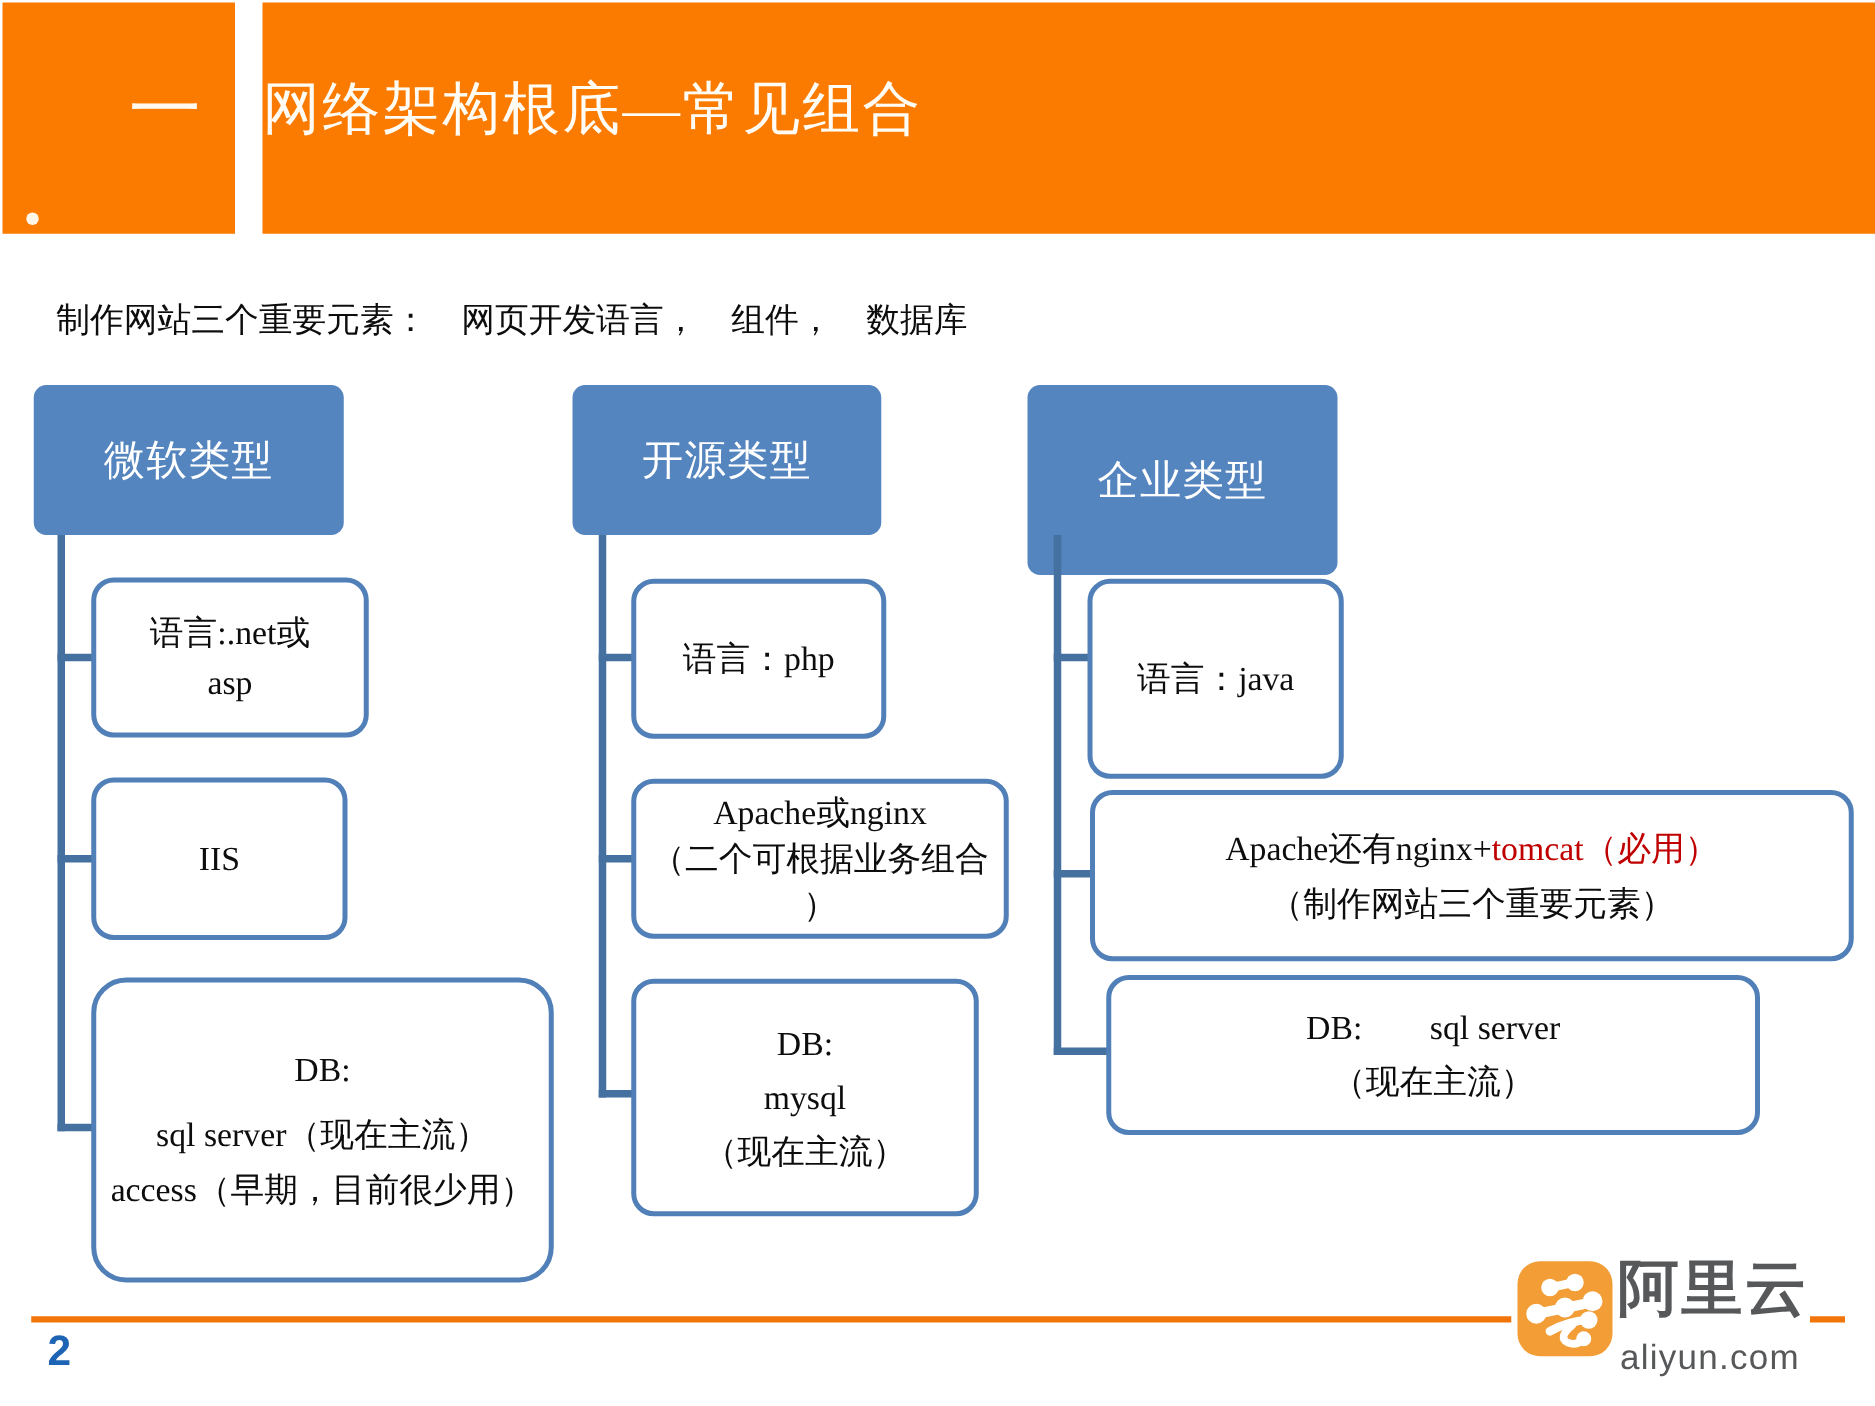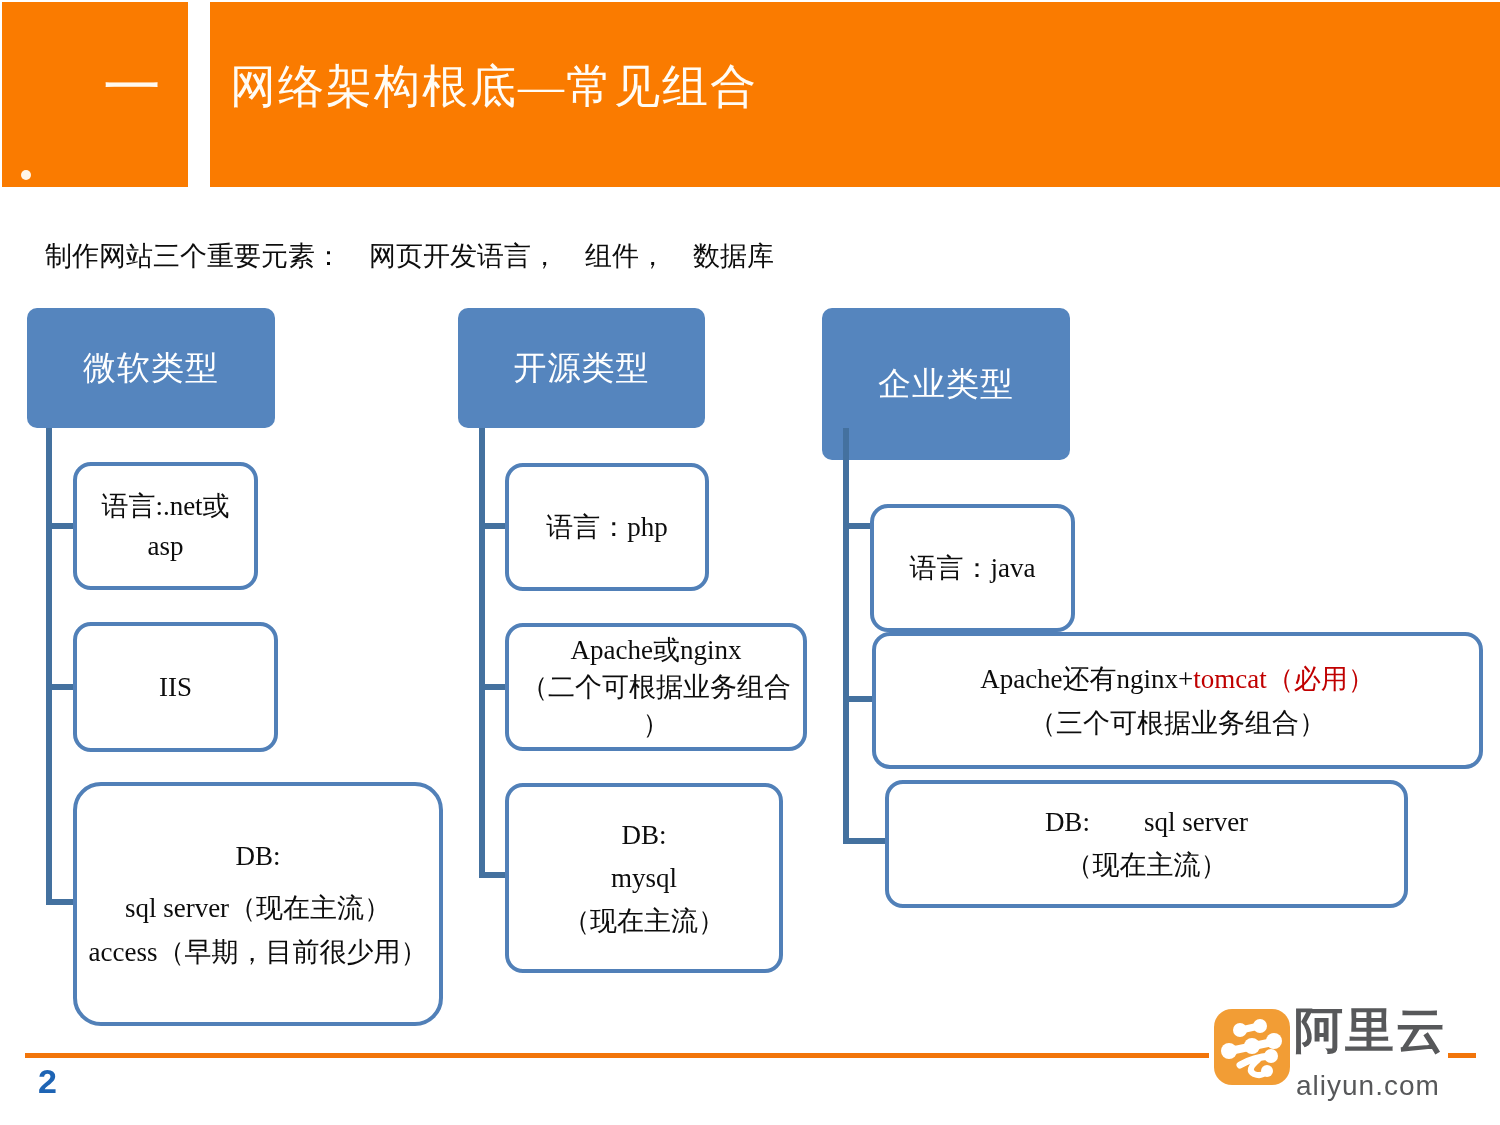--- a/index.html
+++ b/index.html
@@ -9,21 +9,21 @@
   }
   
   .hdr-left{
     position:absolute;left:2px;top:2px;width:186px;height:185px;background:#FA7B00;
     display:flex;align-items:center;justify-content:center;padding-left:74px;box-sizing:border-box;
   }
   .hdr-left .num{color:#FFF9EF;font-size:58px;line-height:1;padding-bottom:14px;}
   .hdr-dot{position:absolute;left:19px;top:168px;width:10px;height:10px;border-radius:50%;background:#FFF6E8;}
   .hdr-main{
     position:absolute;left:210px;top:2px;width:1290px;height:185px;background:#FA7B00;
-    display:flex;align-items:center;box-sizing:border-box;padding-left:20px;padding-bottom:16px;
+    display:flex;align-items:center;box-sizing:border-box;padding-bottom:16px;
   }
   .hdr-main .title{color:#FFFCF5;font-size:46px;letter-spacing:2px;}
   
   .intro{position:absolute;left:45px;top:238px;font-size:27px;color:#0d0d0d;}
   
   .root-box{
     position:absolute;background:#5585BE;color:#ffffff;border-radius:10px;
     display:flex;align-items:center;justify-content:center;font-size:33px;letter-spacing:1px;
   }
   .child-box{
@@ -60,21 +60,21 @@
   </div>
 
   <div class="intro">制作网站三个重要元素：　网页开发语言，　组件，　数据库</div>
 
   <div class="root-box" style="left:27px;top:308px;width:248px;height:120px;">微软类型</div>
   <div class="vline" style="left:46px;top:428px;height:477px;"></div>
   <div class="hline" style="left:46px;top:523px;width:30px;"></div>
   <div class="hline" style="left:46px;top:684px;width:30px;"></div>
   <div class="hline" style="left:46px;top:899px;width:30px;"></div>
 
-  <div class="child-box" style="left:73px;top:462px;width:185px;height:128px;">
+  <div class="child-box" style="left:73px;top:462px;width:222px;height:128px;">
     <div>语言:.net或</div>
     <div>asp</div>
   </div>
   <div class="child-box" style="left:73px;top:622px;width:205px;height:130px;justify-content:center;">
     <div>IIS</div>
   </div>
   <div class="child-box big" style="left:73px;top:782px;width:370px;height:244px;line-height:44px;">
     <div style="margin-bottom:8px;">DB:</div>
     <div>sql server（现在主流）</div>
     <div>access（早期，目前很少用）</div>
@@ -99,28 +99,28 @@
     <div>mysql</div>
     <div>（现在主流）</div>
   </div>
 
   <div class="root-box" style="left:822px;top:308px;width:248px;height:152px;">企业类型</div>
   <div class="vline" style="left:843px;top:428px;height:416px;"></div>
   <div class="hline" style="left:843px;top:523px;width:30px;"></div>
   <div class="hline" style="left:843px;top:696px;width:32px;"></div>
   <div class="hline" style="left:843px;top:838px;width:45px;"></div>
 
-  <div class="child-box" style="left:870px;top:463px;width:205px;height:128px;margin-top:41px;">
+  <div class="child-box" style="left:870px;top:463px;width:205px;height:160px;">
     <div>语言：java</div>
   </div>
   <div class="child-box" style="left:872px;top:632px;width:611px;height:137px;line-height:44px;">
     <div>
       <span>Apache还有nginx+</span><span class="red">tomcat（必用）</span>
     </div>
-    <div>（三个可根据业务组合）</div>
+    <div>（制作网站三个重要元素）</div>
   </div>
   <div class="child-box" style="left:885px;top:780px;width:523px;height:128px;line-height:43px;">
     <div>DB:　　sql server</div>
     <div>（现在主流）</div>
   </div>
 
   <div class="foot-line" style="left:25px;width:1184px;"></div>
   <div class="foot-line" style="left:1448px;width:28px;"></div>
   <div class="page-num">2</div>
 

